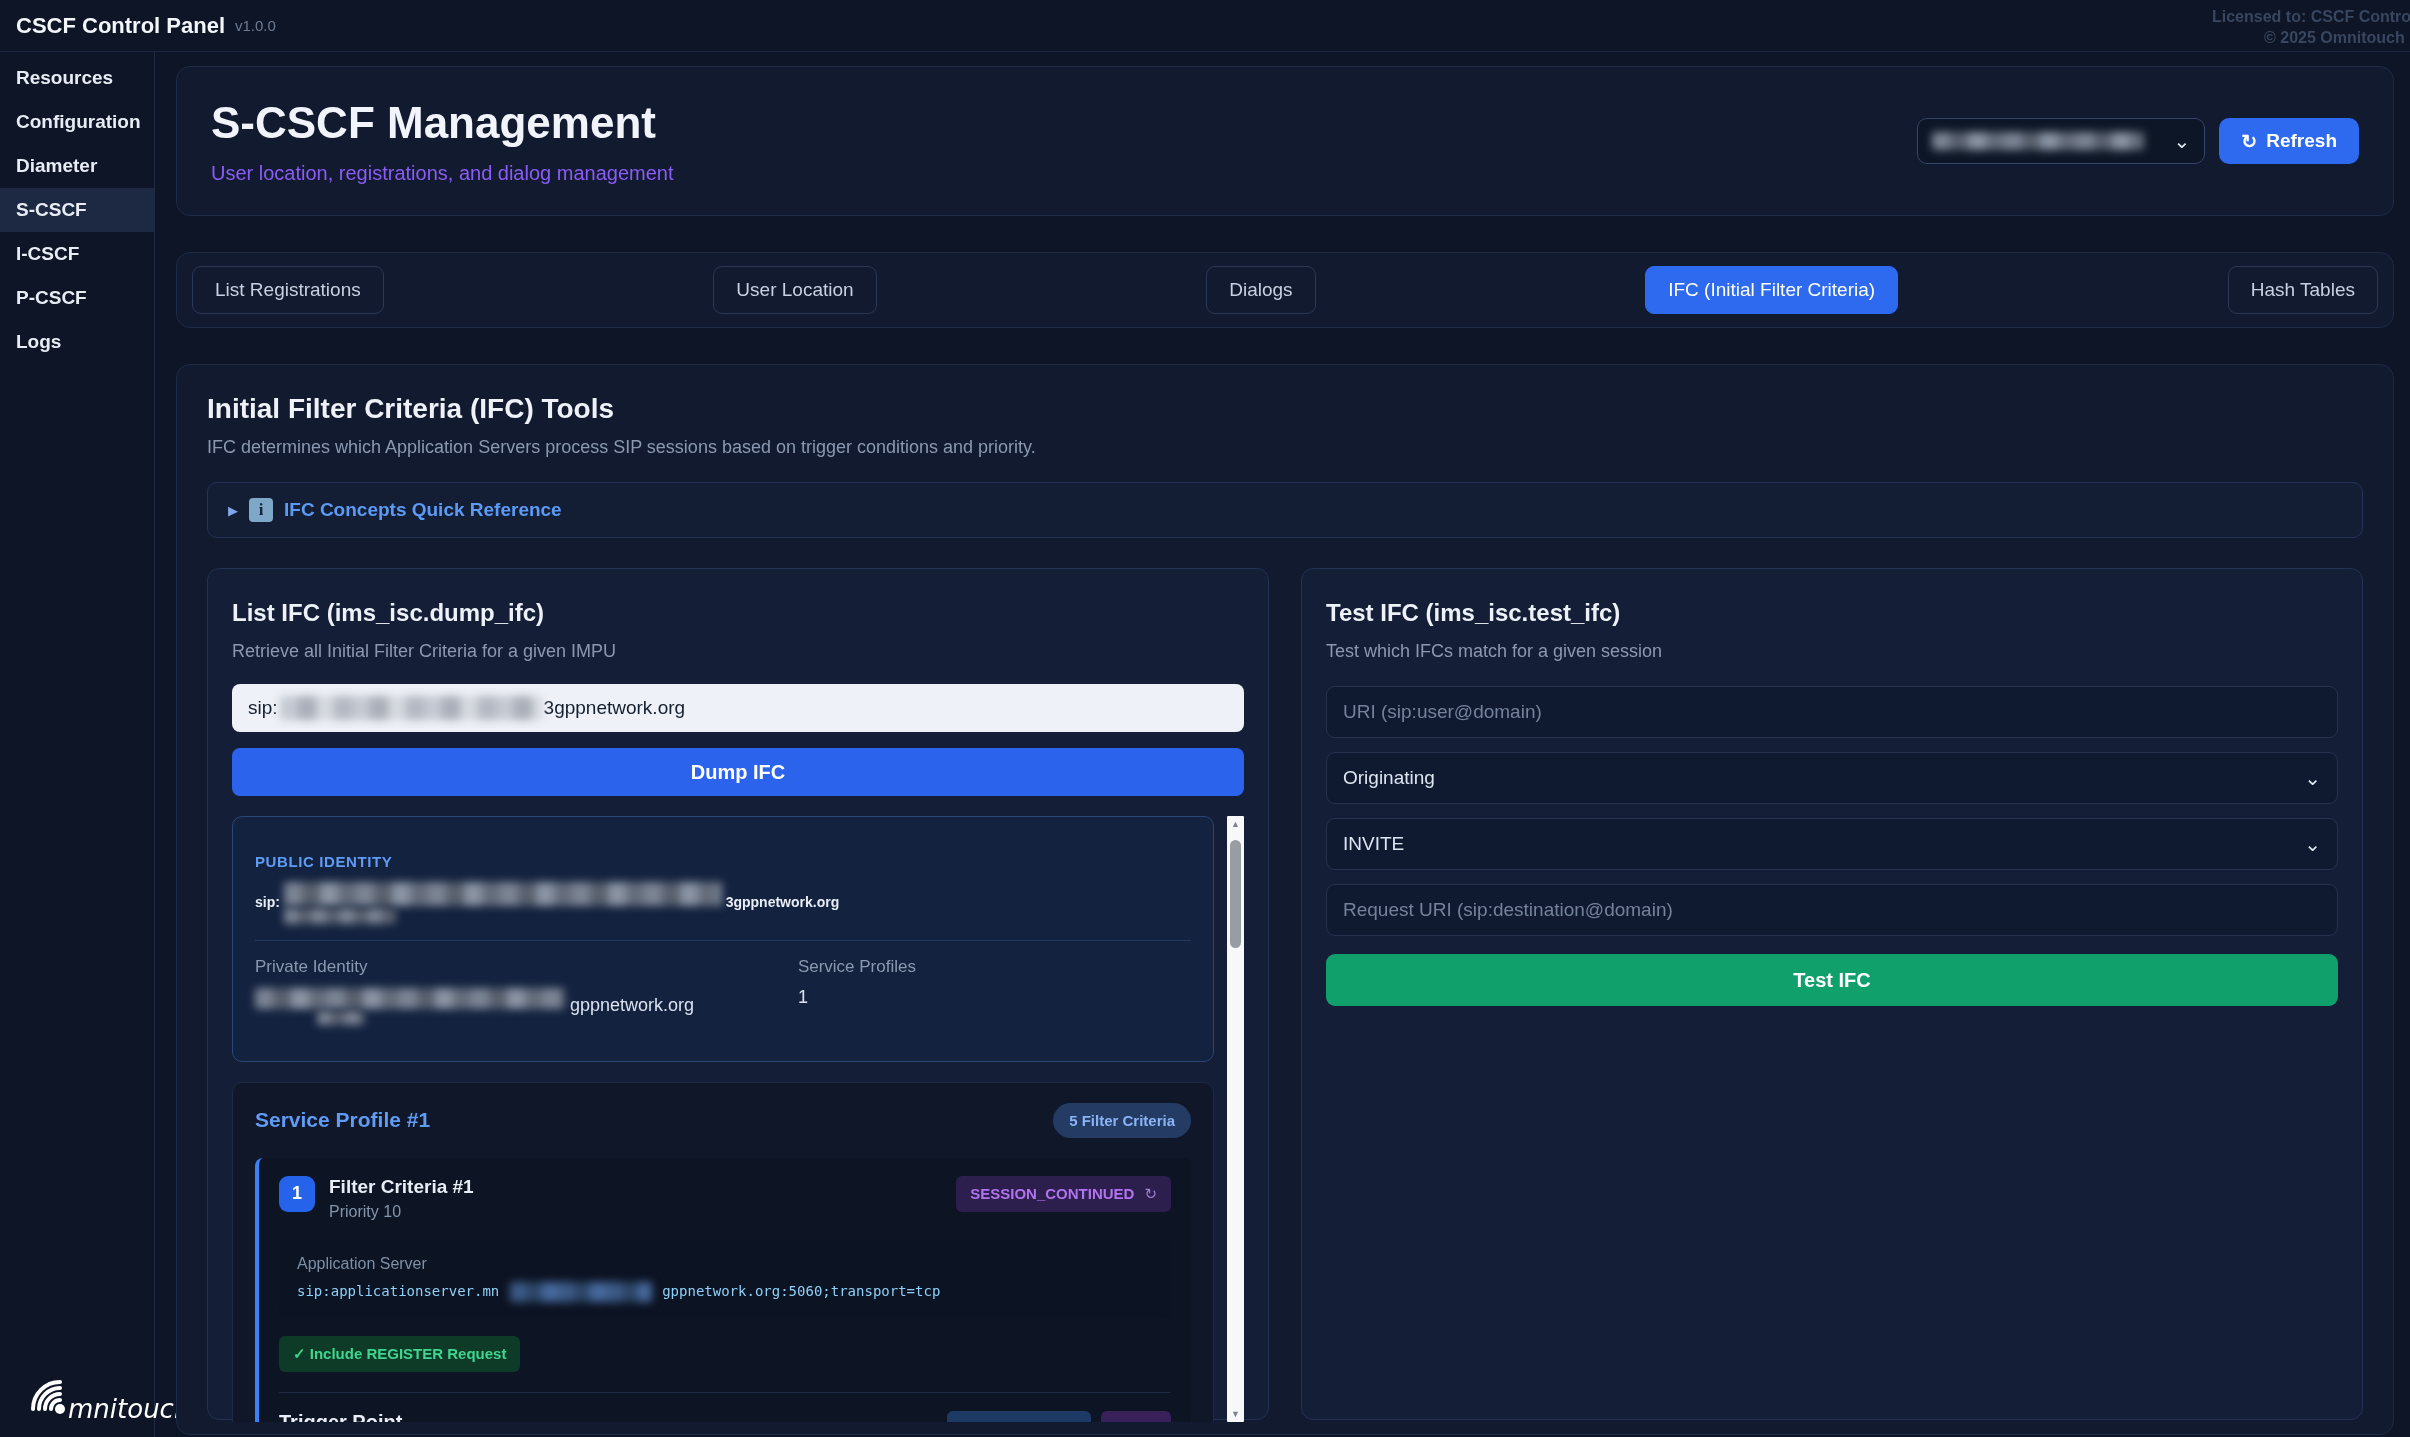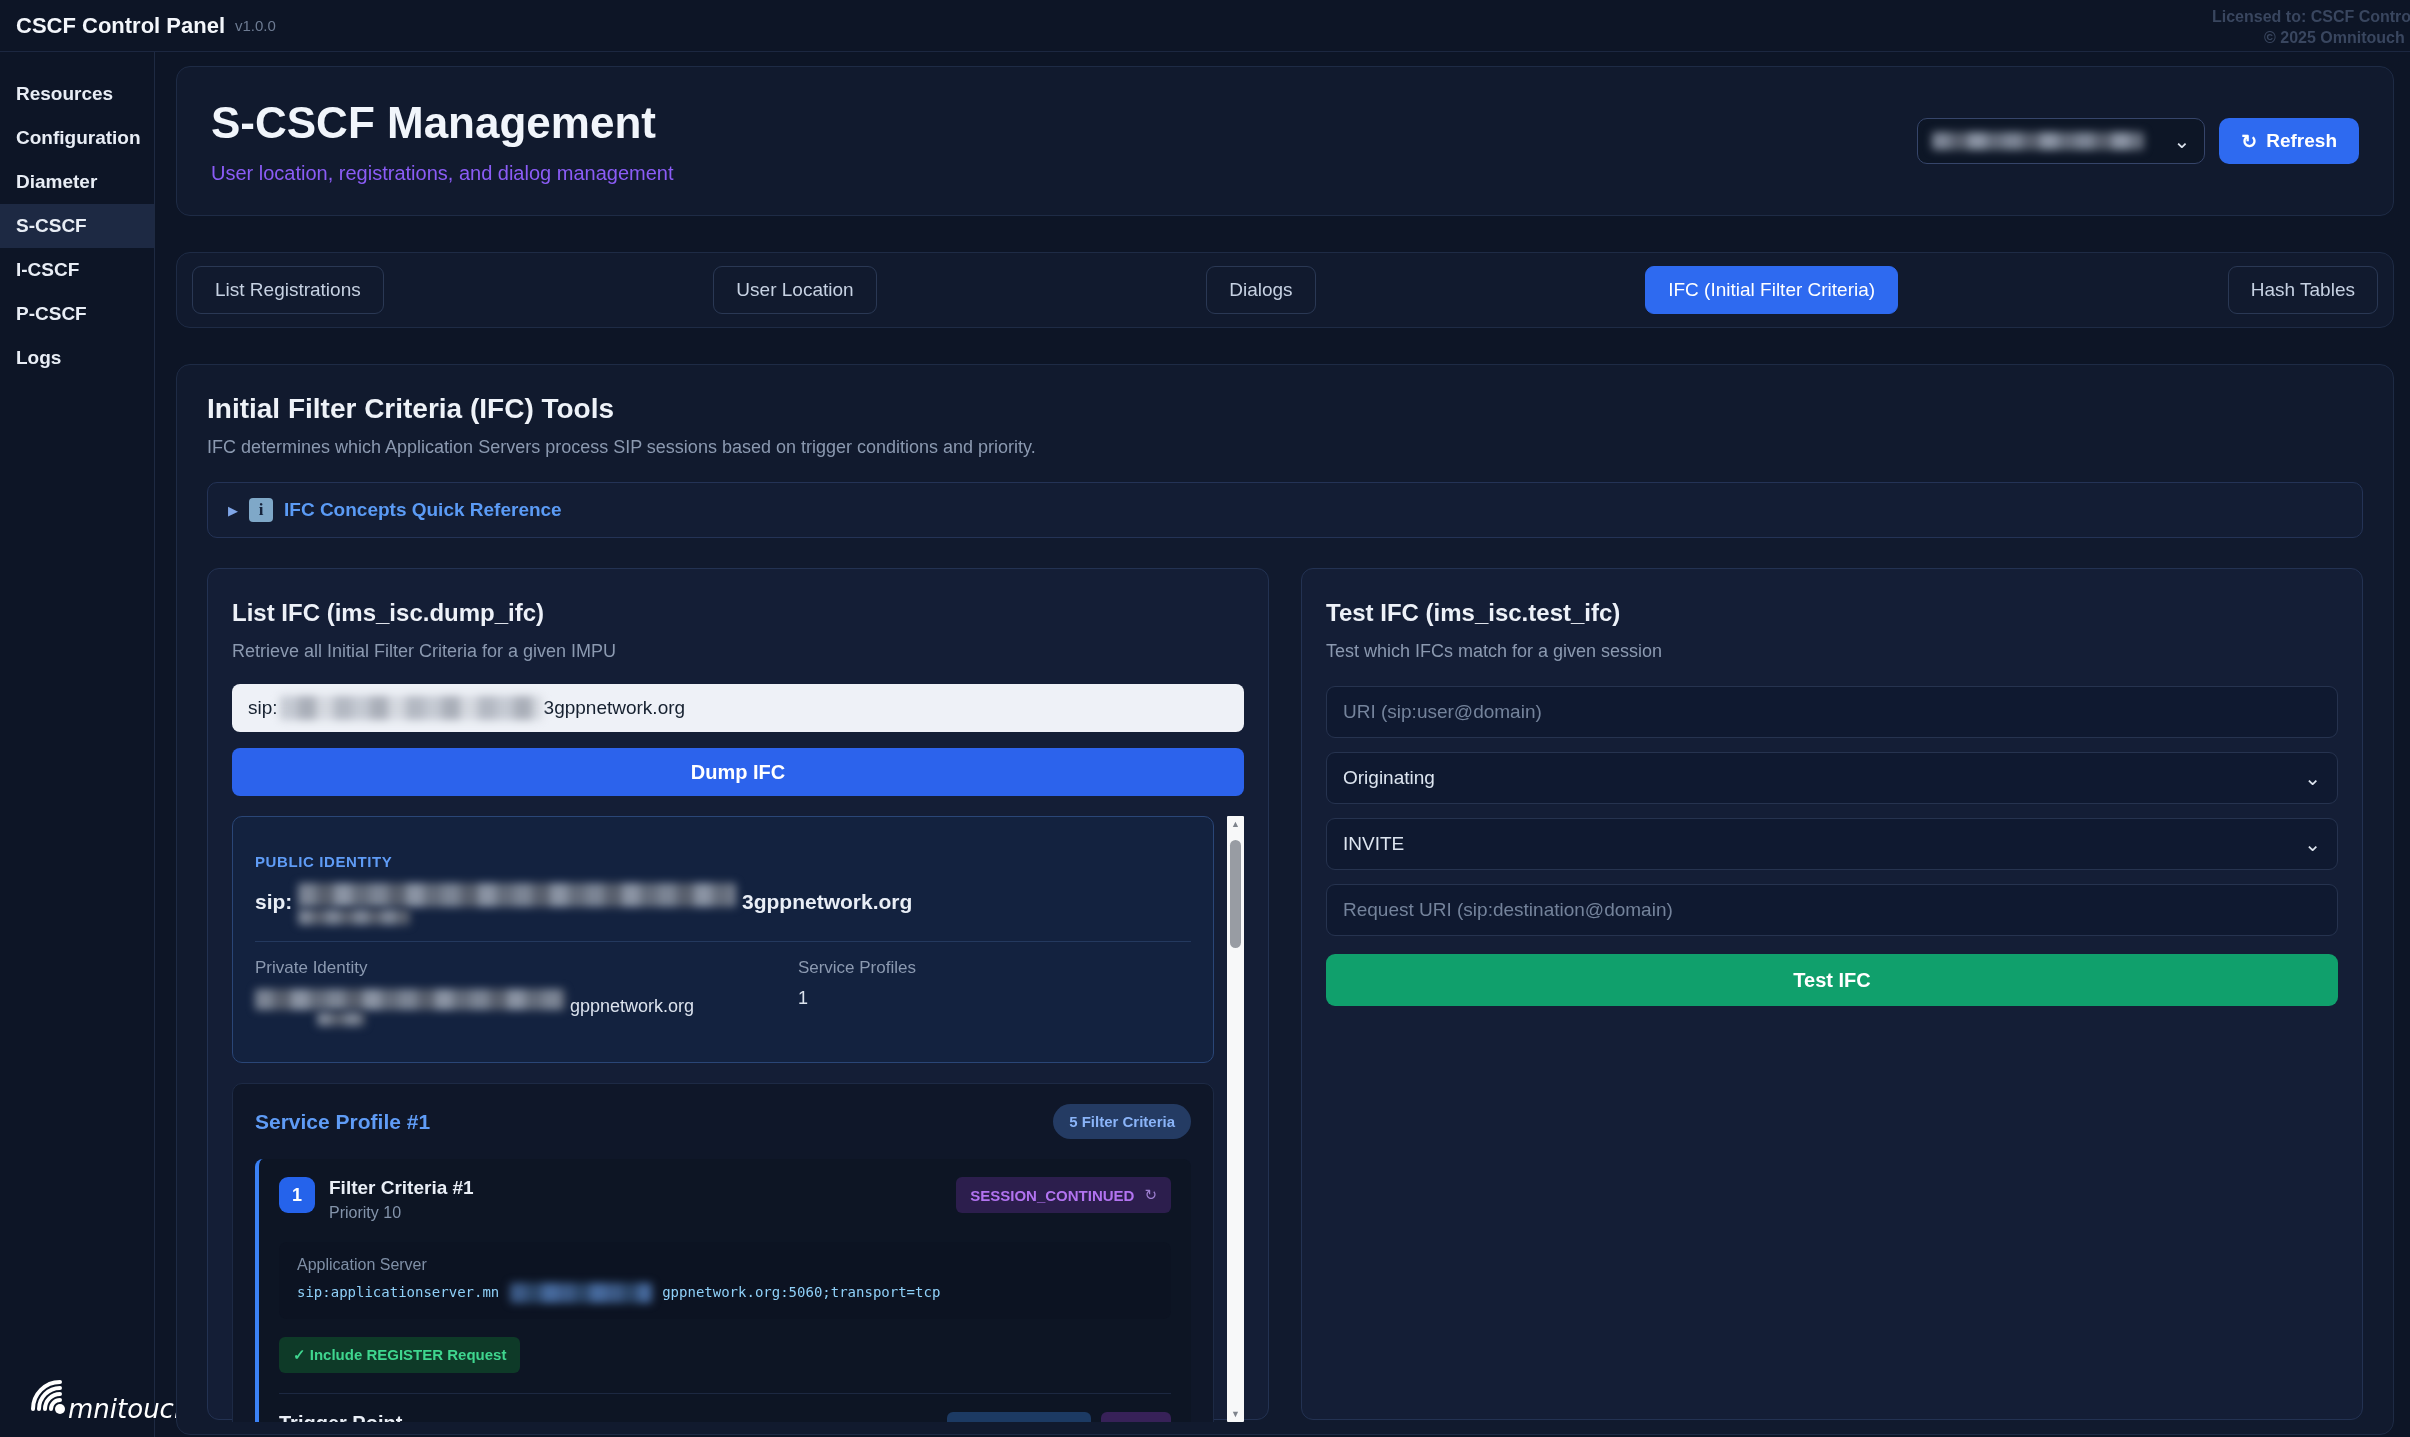--- a/index.html
+++ b/index.html
@@ -8,21 +8,21 @@
   #app { position:relative; width:2410px; height:1437px; overflow:hidden; background:#0d1526; color:#e8edf5; }
 
   
   .topbar { position:absolute; top:0; left:0; right:0; height:52px; border-bottom:1px solid #1c2740; display:flex; align-items:center; padding:0 16px; background:#0d1526; z-index:5; }
   .brand { font-size:22px; font-weight:700; color:#f3f6fb; }
   .version { font-size:15px; color:#6d7b92; margin-left:10px; }
   .license-block { position:absolute; left:2212px; top:6px; font-size:16px; font-weight:700; color:#39465f; line-height:21px; white-space:nowrap; }
   .license-line2 { margin-left:52px; }
 
   
-  .sidebar { position:absolute; top:52px; left:0; bottom:0; width:155px; border-right:1px solid #1e2a42; background:#0d1526; padding-top:20px; }
+  .sidebar { position:absolute; top:36px; left:0; bottom:0; width:155px; border-right:1px solid #1e2a42; background:#0d1526; padding-top:20px; }
   .nav-item { padding:11px 16px; font-size:19px; font-weight:700; color:#e8edf5; cursor:pointer; }
   .nav-item.active { background:#1d2943; }
   .side-logo { position:absolute; left:12px; bottom:6px; }
 
   
   .main { position:absolute; left:155px; top:52px; right:0; bottom:0; padding:14px 16px 6px 21px; }
   .card { background:#111a2e; border:1px solid #1e2b45; border-radius:14px; }
 
   .header-card { height:150px; padding:0 34px; display:flex; align-items:center; justify-content:space-between; }
   .page-title { font-size:44px; font-weight:700; color:#f1f5fb; }
@@ -58,21 +58,21 @@
   .redact-stack .sub { display:block; margin-top:2px; filter:blur(4px); border-radius:3px;
     background:repeating-linear-gradient(90deg,#7b8494 0 14px,#59606e 14px 28px); }
 
   
   .impu-input { margin-top:22px; height:48px; background:#eef1f7; border-radius:8px; display:flex; align-items:center; padding:0 16px; color:#15202f; font-size:19px; cursor:text; }
   .btn-dump { margin-top:16px; width:100%; height:48px; background:#2c63ec; border:none; border-radius:8px; color:#fff; font-size:20px; font-weight:700; cursor:pointer; font-family:inherit; }
   .scroll-area { position:relative; margin-top:20px; height:606px; overflow:hidden; padding-right:30px; }
 
   .identity-card { background:#13223f; border:1px solid #2a4677; border-radius:10px; padding:36px 22px; }
   .identity-label { font-size:15px; font-weight:700; letter-spacing:.6px; color:#5f9cf6; }
-  .identity-uri { margin-top:12px; font-size:21px; font-weight:700; color:#e9eef6; }
+  .identity-uri { margin-top:12px; font-size:14px; font-weight:700; color:#e9eef6; }
   .identity-divider { margin-top:16px; border-top:1px solid #24395e; }
   .identity-cols { display:flex; margin-top:16px; }
   .identity-col1 { width:58%; }
   .meta-label { font-size:17px; color:#8b99b0; }
   .meta-value { margin-top:10px; font-size:18px; color:#dce3ee; }
 
   .sp-card { margin-top:20px; background:#0f1729; border:1px solid #1d2a45; border-radius:10px; padding:20px 22px; }
   .sp-head { display:flex; align-items:center; justify-content:space-between; }
   .sp-title { font-size:21px; font-weight:700; color:#5f9cf6; }
   .pill { border-radius:999px; font-size:15px; font-weight:700; padding:9px 16px; white-space:nowrap; }

